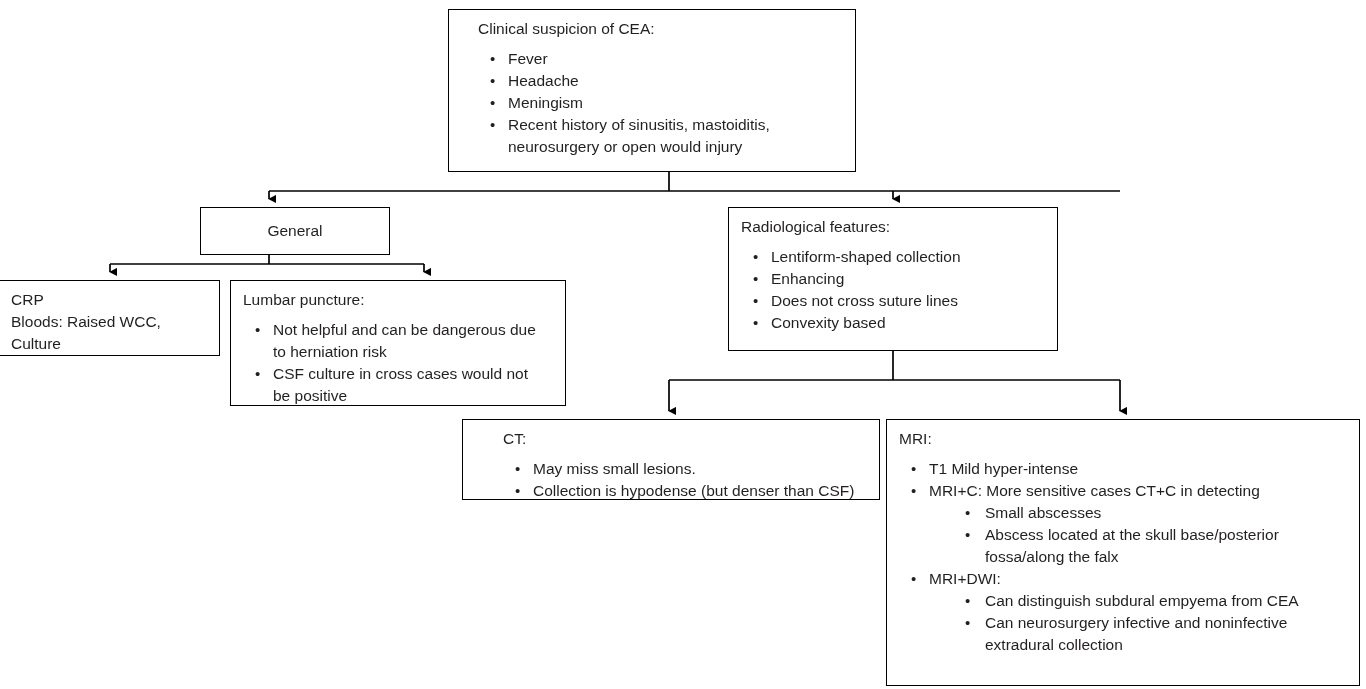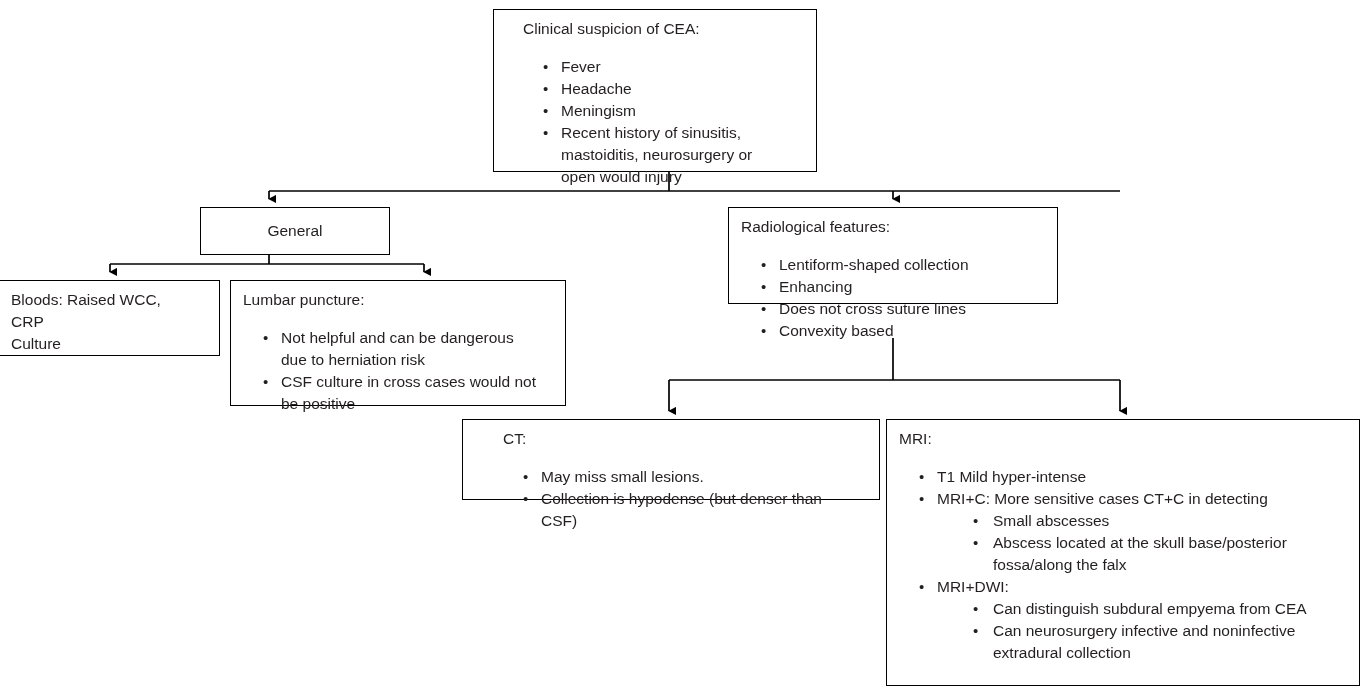--- a/index.html
+++ b/index.html
@@ -38,21 +38,21 @@
     align-items: center;
     justify-content: center;
     padding: 0;
   }
   .node-title {
     display: block;
     white-space: pre-wrap;
   }
   ul.blist {
     list-style: none;
-    margin: 16px;
+    margin: 8px;
     padding: 0;
   }
   ul.blist li {
     position: relative;
     padding-left: 22px;
     margin: 0;
   }
   ul.blist li::before {
     content: "\2022";
     position: absolute;
@@ -98,49 +98,49 @@
     </g>
 
     <g>
       <path d="M 893 338 L 893 380" stroke="#000000" stroke-width="1.7" fill="none"></path>
       <path d="M 669 380 L 1120 380" stroke="#000000" stroke-width="1.7" fill="none"></path>
       <path d="M 669 380 L 669 411" stroke="#000000" stroke-width="1.7" fill="none" marker-end="url(#arrowhead)"></path>
       <path d="M 1120 380 L 1120 411" stroke="#000000" stroke-width="1.7" fill="none" marker-end="url(#arrowhead)"></path>
     </g>
   </svg>
 
-  <div class="node" style="left:493px; top:9px; width:324px; height:163px;padding-left:29px;">
+  <div class="node" style="left:448px; top:9px; width:408px; height:163px;padding-left:29px;">
     <span class="node-title">Clinical suspicion of CEA:</span>
     <ul class="blist">
       <li>Fever</li>
       <li>Headache</li>
       <li>Meningism</li>
       <li>Recent history of sinusitis, mastoiditis, neurosurgery or open would injury</li>
     </ul>
   </div>
 
   <div class="node center" style="left:168px; top:207px; width:190px; height:48px;margin-left:32px;">
     <span class="node-title">General</span>
   </div>
 
   <div class="node" style="left:-2px; top:280px; width:222px; height:76px;">
+    <span class="plainline">CRP</span>
     <span class="plainline">Bloods: Raised WCC,</span>
-    <span class="plainline">CRP</span>
     <span class="plainline">Culture</span>
   </div>
 
   <div class="node" style="left:230px; top:280px; width:336px; height:126px;">
     <span class="node-title">Lumbar puncture:</span>
     <ul class="blist">
       <li>Not helpful and can be dangerous due to herniation risk</li>
       <li>CSF culture in cross cases would not be positive</li>
     </ul>
   </div>
 
-  <div class="node" style="left:728px; top:207px; width:330px; height:97px;">
+  <div class="node" style="left:728px; top:207px; width:330px; height:144px;">
     <span class="node-title">Radiological features:</span>
     <ul class="blist">
       <li>Lentiform-shaped collection</li>
       <li>Enhancing</li>
       <li>Does not cross suture lines</li>
       <li>Convexity based</li>
     </ul>
   </div>
 
   <div class="node" style="left:462px; top:419px; width:418px; height:81px;padding-left:40px;">

